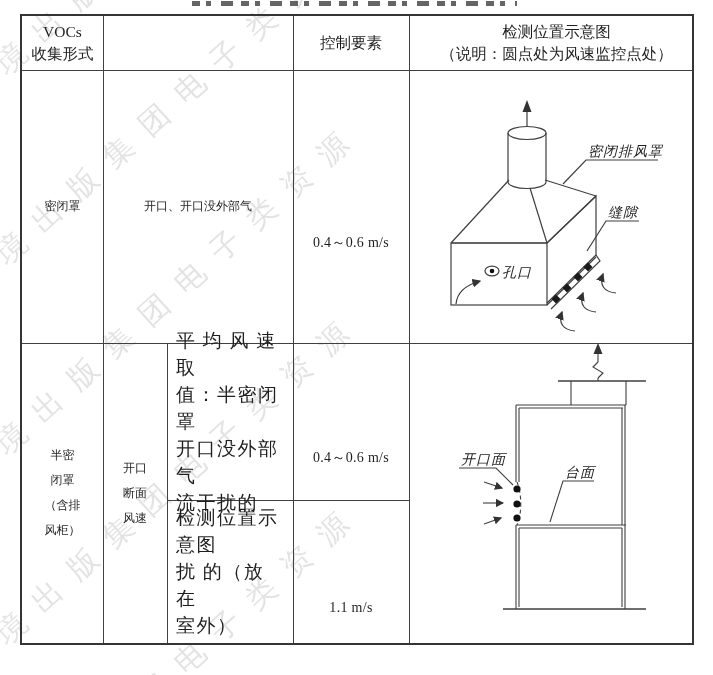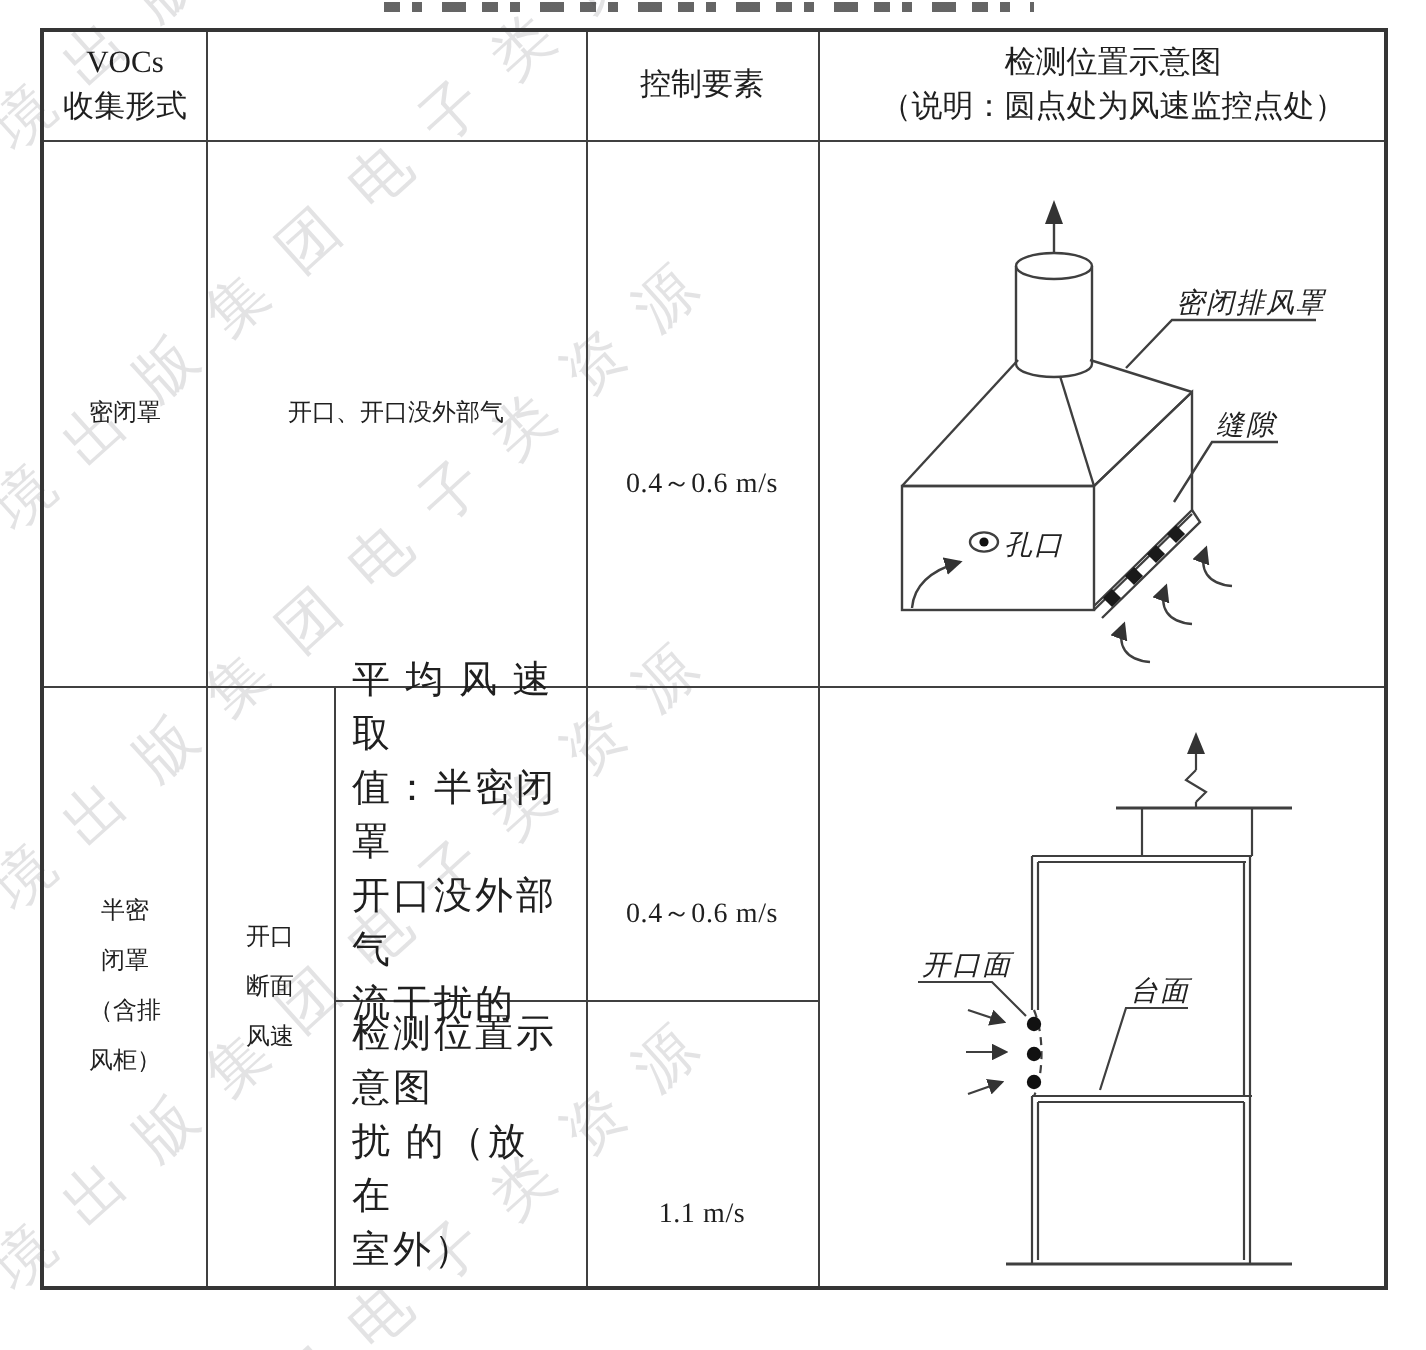--- a/index.html
+++ b/index.html
@@ -148,21 +148,21 @@
 值：半密闭罩
 开口没外部气
 流干扰的</div>
     <div class="cell speed" style="left:271px;top:327px;width:116px;height:157px">0.4～0.6 m/s</div>
 
     <div class="cell desc" style="left:145px;top:484px;width:126px;height:143px">检测位置示意图
 扰 的（放 在
 室外）</div>
     <div class="cell speed" style="left:271px;top:484px;width:116px;height:143px">1.1 m/s</div>
 
-    <div class="diagram-cell" style="left:387px;top:332px;width:283px;height:300px">
+    <div class="diagram-cell" style="left:387px;top:309px;width:283px;height:300px">
       <svg width="283" height="300" viewBox="411 343 283 300">
         <defs>
           <marker id="ah2" viewBox="0 0 10 10" refX="8.5" refY="5" markerWidth="7.5" markerHeight="7.5" orient="auto-start-reverse">
             <path d="M0,0 L10,5 L0,10 z" fill="#333"></path>
           </marker>
         </defs>
         <g stroke="#3f3f3f" stroke-width="1.1" fill="none">
 
           <g>
             <polygon points="600,361 595.5,372 604.5,372" fill="#333" stroke="none"></polygon>

